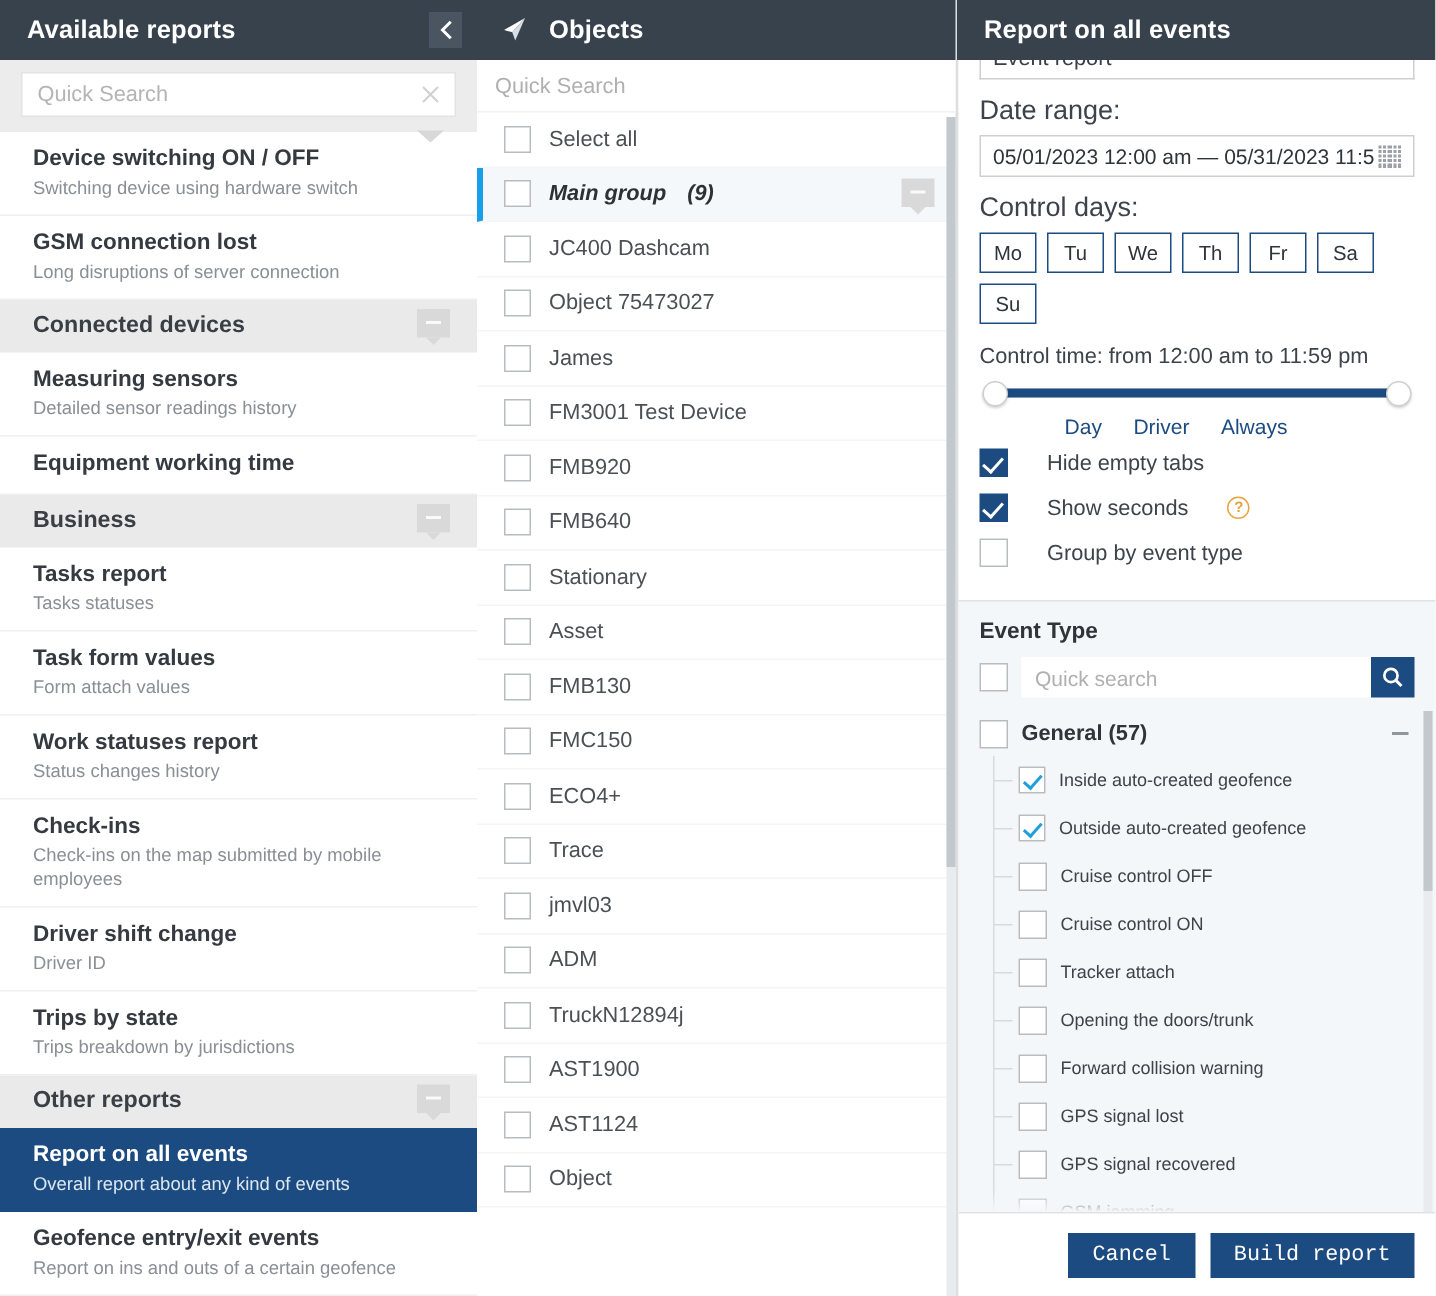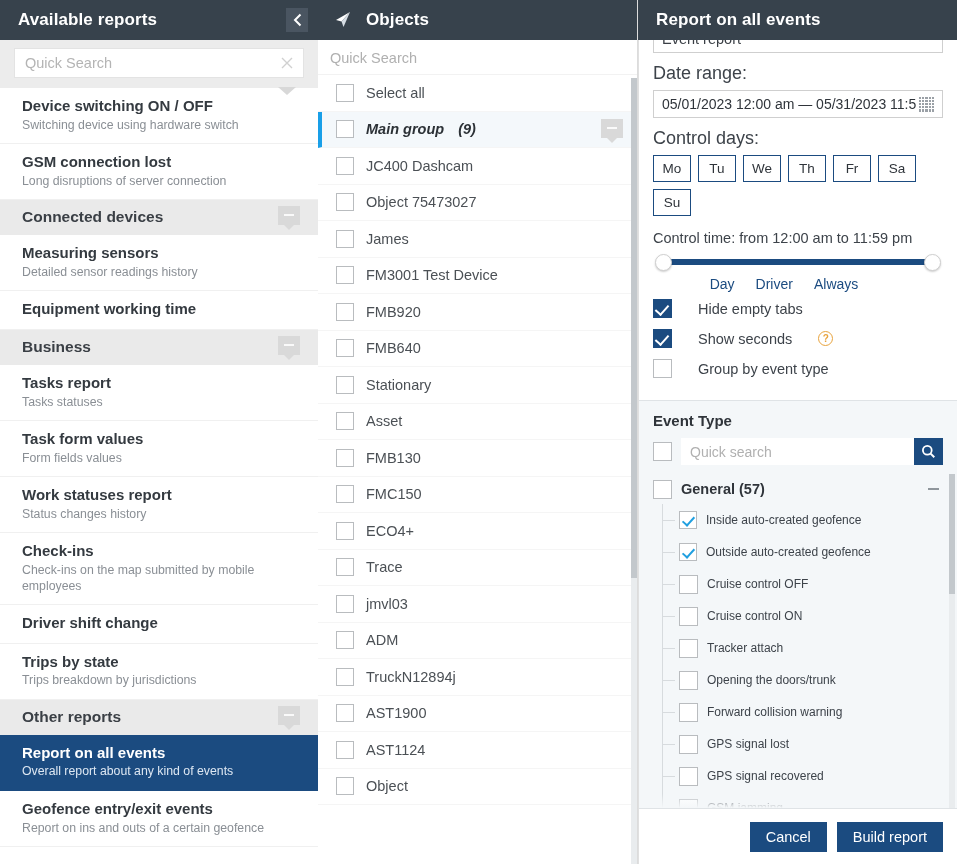--- a/index.html
+++ b/index.html
@@ -505,21 +505,21 @@
     gap: 10px;
     padding: 0 14px;
   }
   .btn {
     height: 30px;
     padding: 0 16px;
     background: #1b4b80;
     color: #ffffff;
     border: none;
     font-size: 14.5px;
-    font-family: Liberation Sans, sans-serif;
+    font-family: Liberation Mono, monospace;
     cursor: pointer;
   }
 
   
   .vscroll {
     position: absolute;
     right: 0; width: 6px;
     background: #e9ecee;
   }
   .vscroll i {
@@ -582,32 +582,33 @@
       <div class="group-head">
         <span>Business</span>
         <span class="group-badge"></span>
       </div>
       <div class="report-item">
         <div class="r-title">Tasks report</div>
         <div class="r-sub">Tasks statuses</div>
       </div>
       <div class="report-item">
         <div class="r-title">Task form values</div>
-        <div class="r-sub">Form fields values</div>
+        <div class="r-sub">Form attach values</div>
       </div>
       <div class="report-item">
         <div class="r-title">Work statuses report</div>
         <div class="r-sub">Status changes history</div>
       </div>
       <div class="report-item">
         <div class="r-title">Check-ins</div>
         <div class="r-sub">Check-ins on the map submitted by mobile employees</div>
       </div>
       <div class="report-item">
         <div class="r-title">Driver shift change</div>
+        <div class="r-sub">Driver ID</div>
       </div>
       <div class="report-item">
         <div class="r-title">Trips by state</div>
         <div class="r-sub">Trips breakdown by jurisdictions</div>
       </div>
 
       <div class="group-head">
         <span>Other reports</span>
         <span class="group-badge"></span>
       </div>

